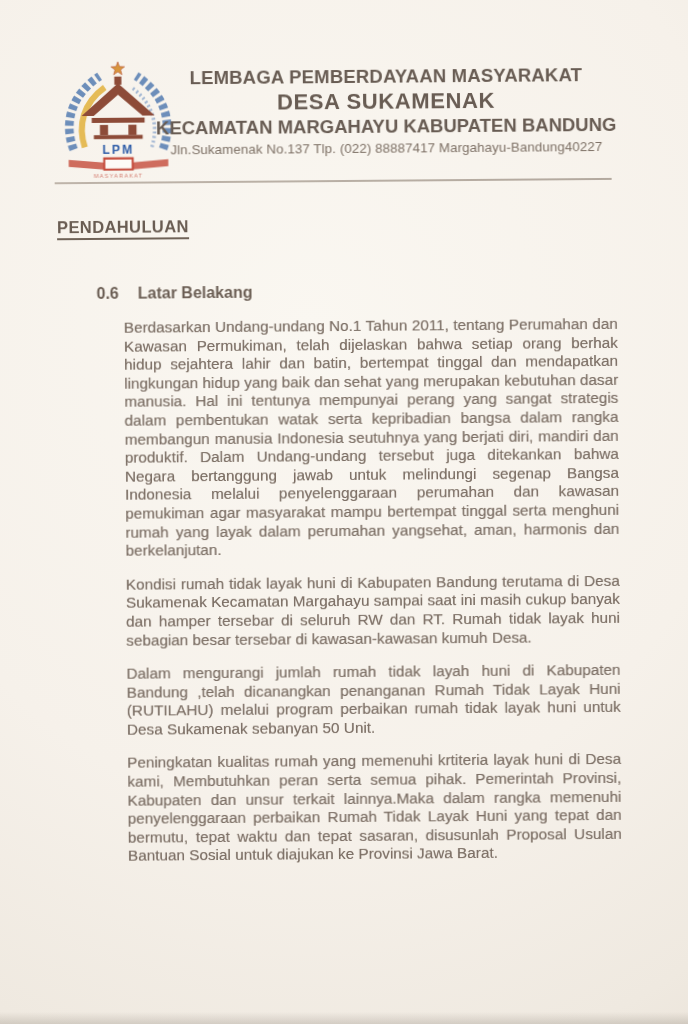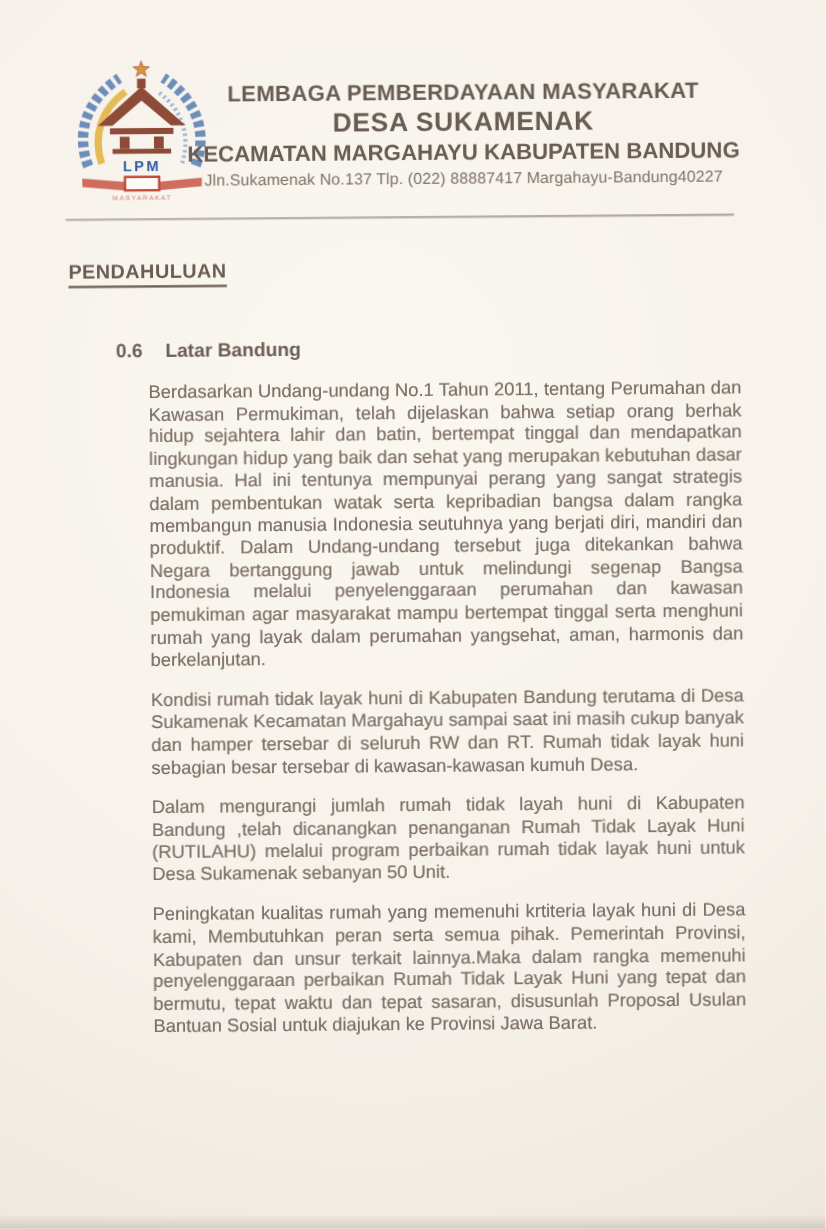--- a/index.html
+++ b/index.html
@@ -10,21 +10,21 @@
       radial-gradient(130% 95% at 45% 32%, #faf7f1 0%, #f6f1ea 50%, #efe9e0 78%, #e7dfd4 96%, #ded5c8 100%);
   }
   body::after{
     content:'';position:absolute;left:0;right:0;bottom:0;height:12px;
     background:linear-gradient(to bottom, rgba(95,85,74,0), rgba(95,85,74,.20));
     pointer-events:none;
   }
   .tilt{position:absolute;inset:0;transform:rotate(-0.45deg);transform-origin:50% 22%;filter:blur(.18px);}
 
   
-  .logo{position:absolute;left:58px;top:47px;width:122px;height:120px;}
+  .logo{position:absolute;left:58px;top:58px;width:122px;height:120px;}
   .head-text{position:absolute;left:150px;top:66px;width:474px;text-align:center;color:#685c53;}
   .h1{font-weight:bold;font-size:18.5px;letter-spacing:.2px;white-space:nowrap;}
   .h2{font-weight:bold;font-size:22px;margin-top:1px;letter-spacing:.6px;white-space:nowrap;}
   .h3{font-weight:bold;font-size:18.5px;margin-top:1px;white-space:nowrap;}
   .addr{font-size:13.3px;margin-top:3px;color:#7e7166;letter-spacing:.1px;white-space:nowrap;}
   .rule{position:absolute;left:55px;top:180px;width:557px;height:2px;
         background:linear-gradient(to right,#b4a99e,#a79c91);opacity:.85;}
 
   
   .doc-heading{position:absolute;left:57px;top:216px;font-weight:bold;font-size:16.5px;
@@ -74,21 +74,21 @@
       <div class="addr">Jln.Sukamenak No.137 Tlp. (022) 88887417 Margahayu-Bandung40227</div>
     </div>
   </header>
 
   <div class="rule"></div>
 
   <main>
     <div class="doc-heading">PENDAHULUAN</div>
 
     <div class="section">
-      <span class="num">0.6</span><span>Latar Bandung</span>
+      <span class="num">0.6</span><span>Latar Belakang</span>
     </div>
 
     <div class="body-text">
       <p>Berdasarkan Undang-undang No.1 Tahun 2011, tentang Perumahan dan Kawasan Permukiman, telah dijelaskan bahwa setiap orang berhak hidup sejahtera lahir dan batin, bertempat tinggal dan mendapatkan lingkungan hidup yang baik dan sehat yang merupakan kebutuhan dasar manusia. Hal ini tentunya mempunyai perang yang sangat strategis dalam pembentukan watak serta kepribadian bangsa dalam rangka membangun manusia Indonesia seutuhnya yang berjati diri, mandiri dan produktif. Dalam Undang-undang tersebut juga ditekankan bahwa Negara bertanggung jawab untuk melindungi segenap Bangsa Indonesia melalui penyelenggaraan perumahan dan kawasan pemukiman agar masyarakat mampu bertempat tinggal serta menghuni rumah yang layak dalam perumahan yangsehat, aman, harmonis dan berkelanjutan.</p>
       <p>Kondisi rumah tidak layak huni di Kabupaten Bandung terutama di Desa Sukamenak Kecamatan Margahayu sampai saat ini masih cukup banyak dan hamper tersebar di seluruh RW dan RT. Rumah tidak layak huni sebagian besar tersebar di kawasan-kawasan kumuh Desa.</p>
       <p>Dalam mengurangi jumlah rumah tidak layah huni di Kabupaten Bandung ,telah dicanangkan penanganan Rumah Tidak Layak Huni (RUTILAHU) melalui program perbaikan rumah tidak layak huni untuk Desa Sukamenak sebanyan 50 Unit.</p>
       <p>Peningkatan kualitas rumah yang memenuhi krtiteria layak huni di Desa kami, Membutuhkan peran serta semua pihak. Pemerintah Provinsi, Kabupaten dan unsur terkait lainnya.Maka dalam rangka memenuhi penyelenggaraan perbaikan Rumah Tidak Layak Huni yang tepat dan bermutu, tepat waktu dan tepat sasaran, disusunlah Proposal Usulan Bantuan Sosial untuk diajukan ke Provinsi Jawa Barat.</p>
     </div>
   </main>
 

